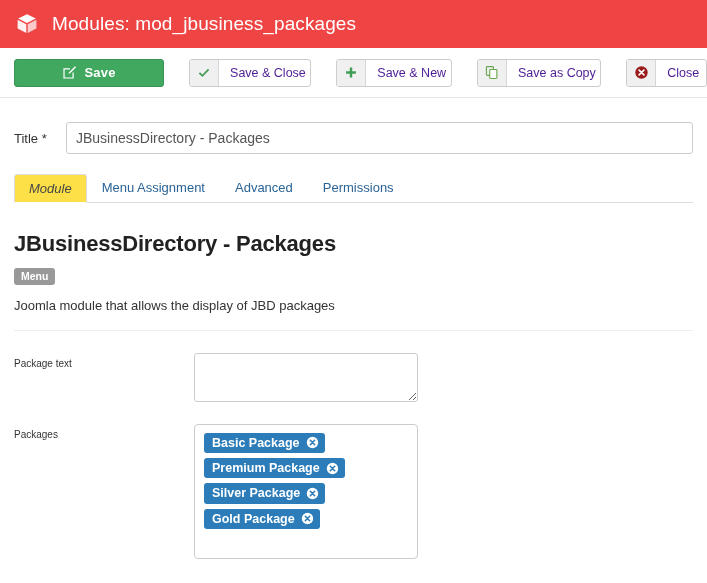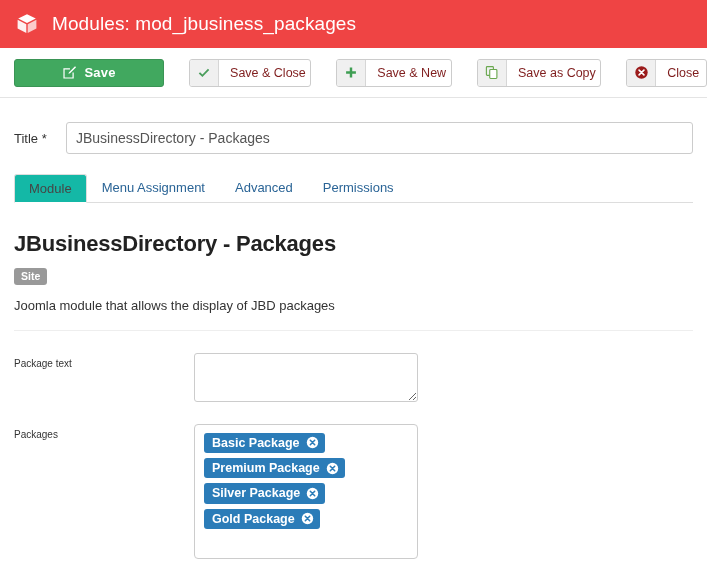--- a/index.html
+++ b/index.html
@@ -71,21 +71,21 @@
     justify-content: center;
     background: #f0f0f0;
     border-right: 1px solid #d6d6d6;
     flex: 0 0 auto;
   }
   .btn-label {
     display: flex;
     align-items: center;
     padding: 0 11px;
     font-size: 12.5px;
-    color: #7f1d1d;
+    color: #4c1d95;
     white-space: nowrap;
   }
   .btn-save {
     background: #3eа155;
     background: #41a85f;
     border: 1px solid #3a9455;
     width: 158px;
     justify-content: center;
     align-items: center;
     gap: 7px;
@@ -145,25 +145,26 @@
     font-size: 13px;
     color: #2a6496;
     cursor: pointer;
     box-sizing: border-box;
     border: 1px solid transparent;
     border-bottom: none;
     white-space: nowrap;
   }
   .tab.active {
     color: #464646;
-    background: #14b8a6;
+    background: #fde047;
     border: 1px solid #dddddd;
     border-bottom: 1px solid #ffffff;
     border-radius: 3px 3px 0 0;
     margin-bottom: -1px;
+    font-style: italic;
   }
 
   
   .module-heading {
     font-size: 22px;
     font-weight: bold;
     color: #222222;
     margin: 28px 0 0 0;
     letter-spacing: -0.2px;
   }
@@ -325,21 +326,21 @@
   </div>
 
   <div class="tabs">
     <div class="tab active">Module</div>
     <div class="tab">Menu Assignment</div>
     <div class="tab">Advanced</div>
     <div class="tab">Permissions</div>
   </div>
 
   <div class="module-heading">JBusinessDirectory - Packages</div>
-  <div><span class="badge-site">Site</span></div>
+  <div><span class="badge-site">Menu</span></div>
   <div class="module-desc">Joomla module that allows the display of JBD packages</div>
 
   <div class="divider"></div>
 
   <div class="field-row">
     <span class="field-label">Package text</span>
     <textarea class="pkg-textarea" placeholder="" style=""></textarea>
   </div>
 
   <div class="field-row">

